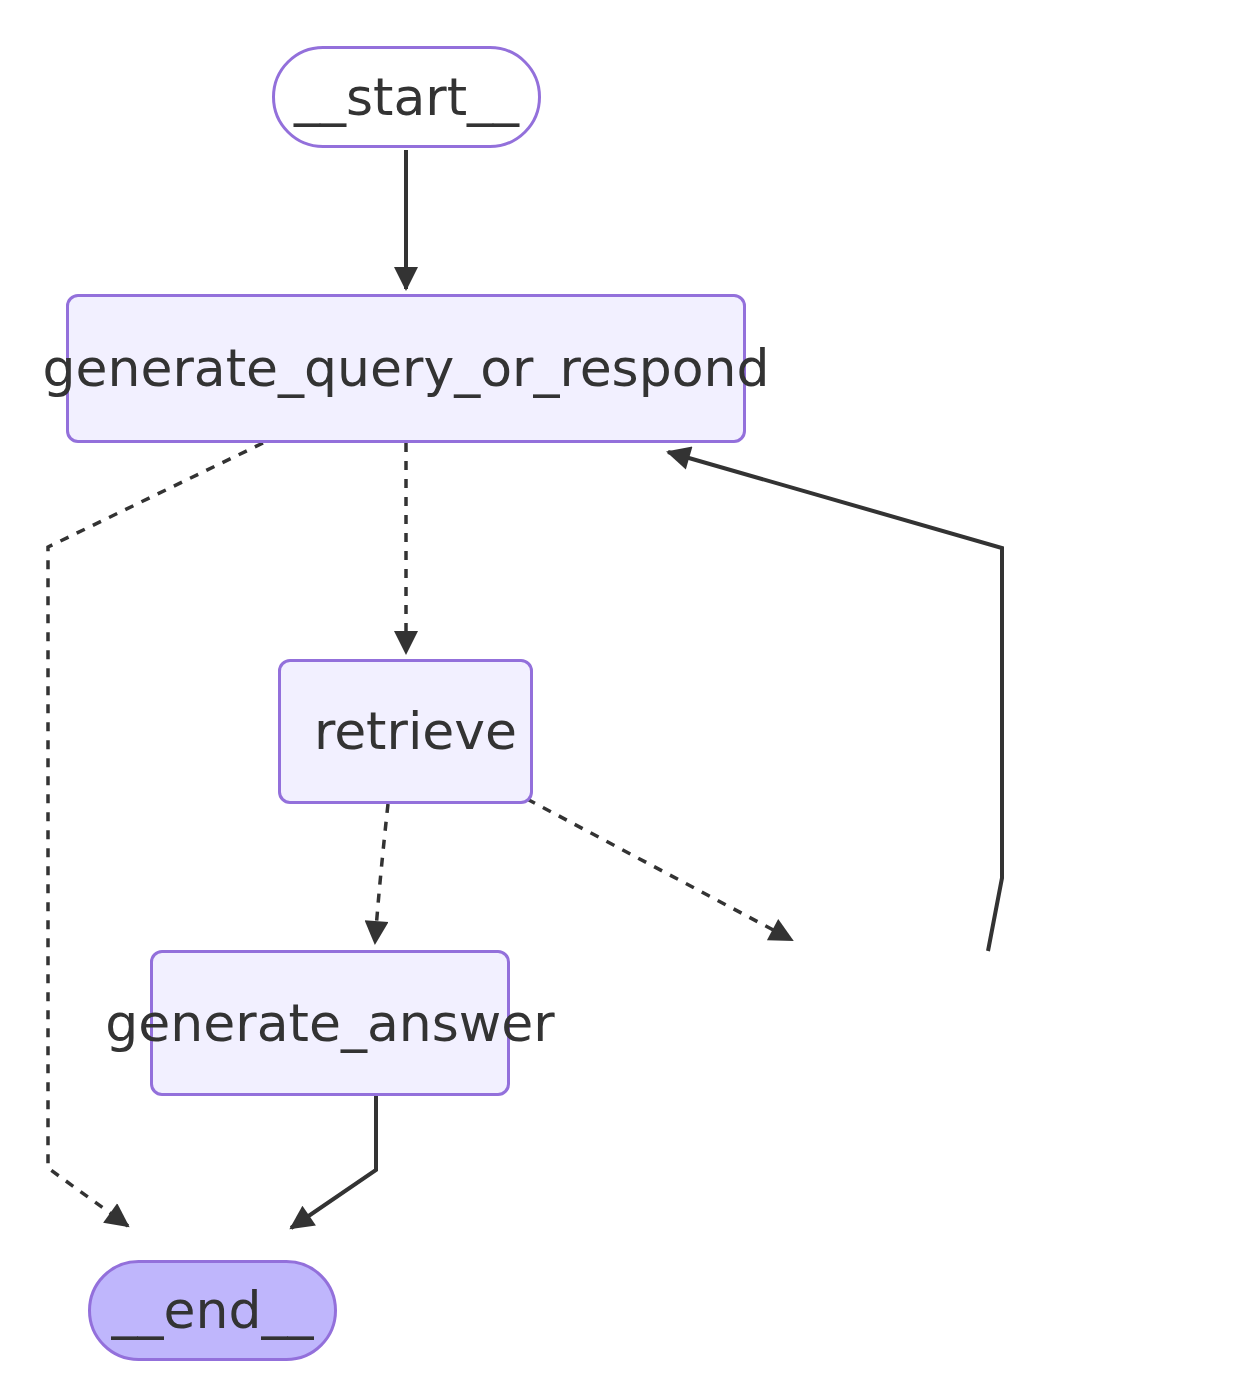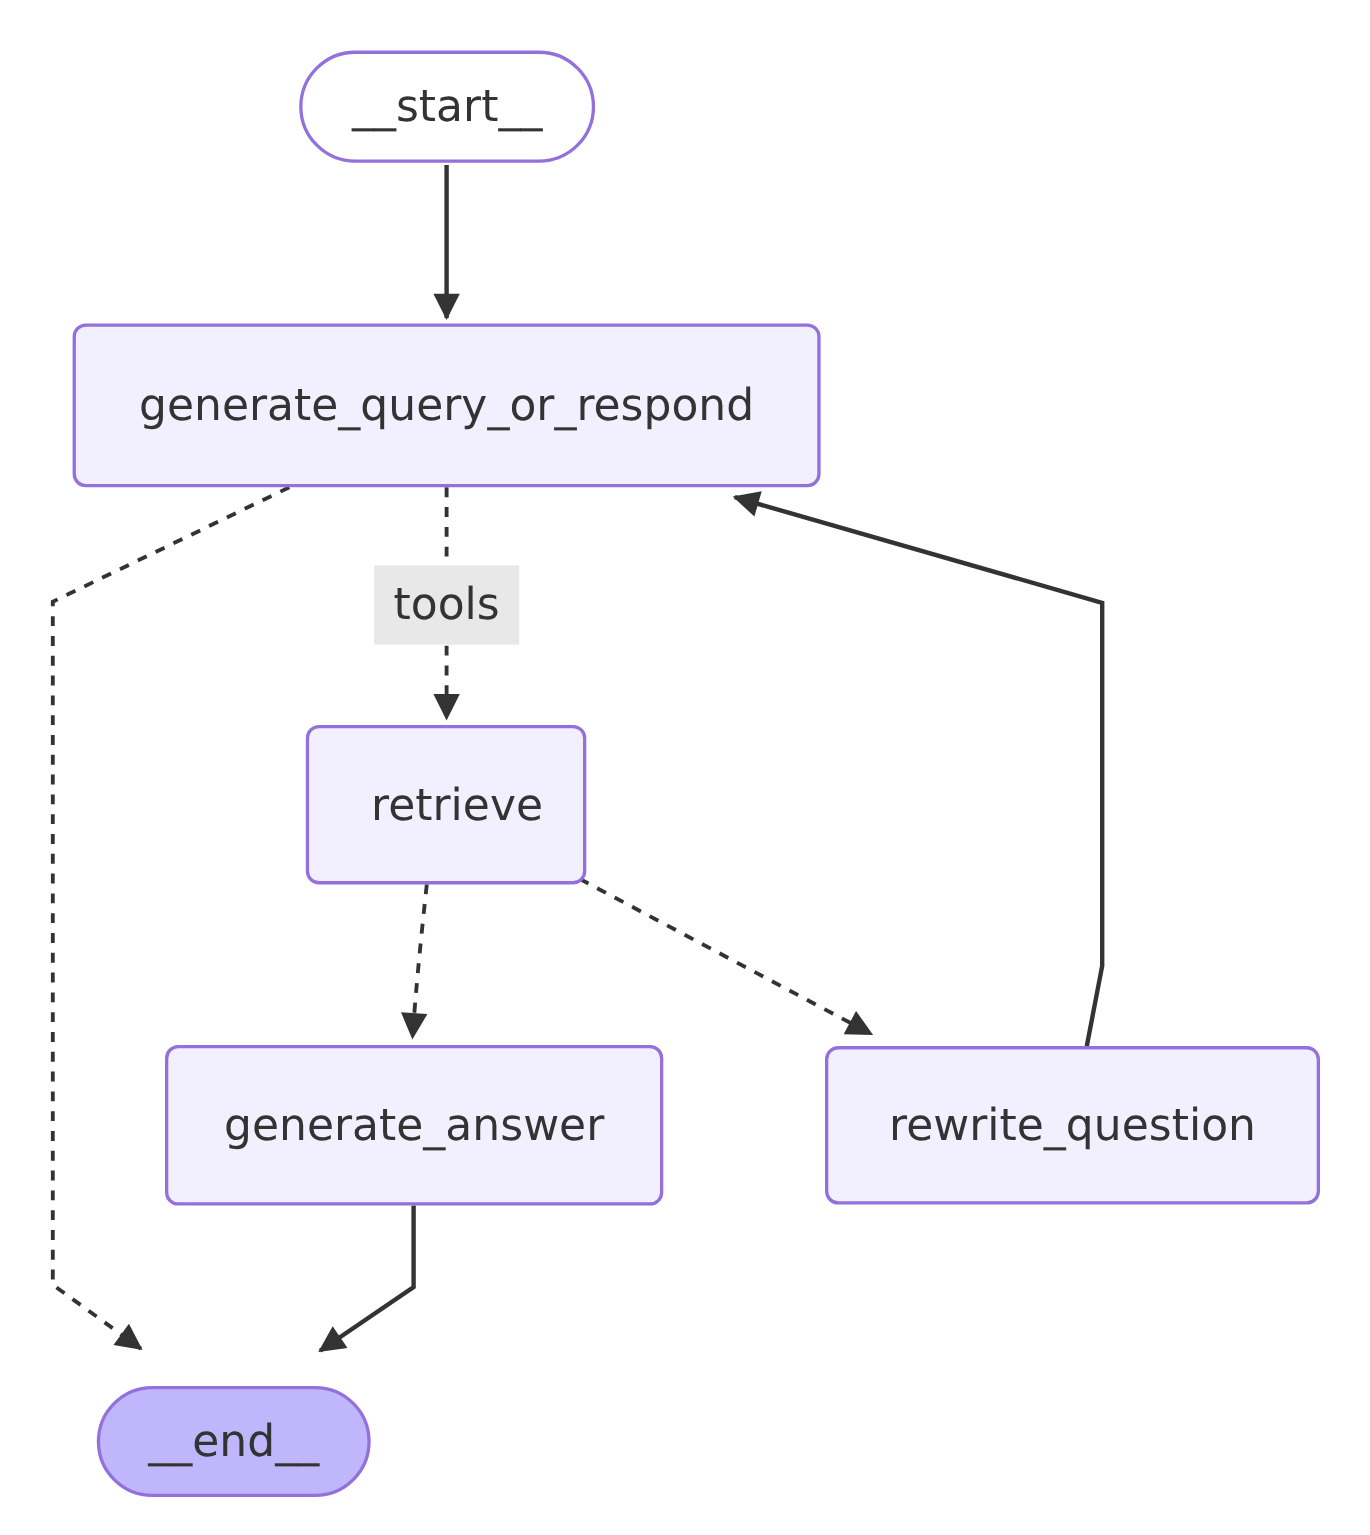--- a/index.html
+++ b/index.html
@@ -36,21 +36,21 @@
   svg.edges path.dashed{stroke-width:3.5;stroke-dasharray:9 9;}
   #arrowhead path{fill:var(--edge);stroke:none;}
   .node{
     position:absolute;
     display:flex;
     align-items:center;
     justify-content:center;
     background:var(--node-fill);
     border:3px solid var(--node-border);
     border-radius:12px;
-    font-size:40px;
+    font-size:52px;
     line-height:1.2;
     color:var(--text);
     text-align:center;
     white-space:nowrap;
   }
   .node.pill{border-radius:52px;}
   .node.start{background:var(--start-fill);}
   .node.end{background:var(--end-fill);}
   .edge-label{
     position:absolute;
@@ -95,29 +95,23 @@
   </div>
 
   <div class="node" style="left:66px;top:294px;width:680px;height:149px;">
     <span>generate_query_or_respond</span>
   </div>
 
   <div class="node" style="left:278px;top:659px;width:255px;height:145px;padding-left:20px;">
     <span>retrieve</span>
   </div>
 
-  <div class="node" style="left:150px;top:950px;width:453px;height:146px;">
+  <div class="node" style="left:150px;top:950px;width:360px;height:146px;">
     <span>generate_answer</span>
   </div>
 
-  <div class="node" style="left:750px;top:951px;width:450px;height:144px;">
-    <span>rewrite_question</span>
-  </div>
 
   <div class="node pill end" style="left:88px;top:1260px;width:249px;height:101px;">
     <span>__end__</span>
   </div>
 
-  <div class="edge-label" style="left:340px;top:514px;width:132px;height:72px;">
-    <span>tools</span>
-  </div>
 
 </div>
 
 </body></html>

